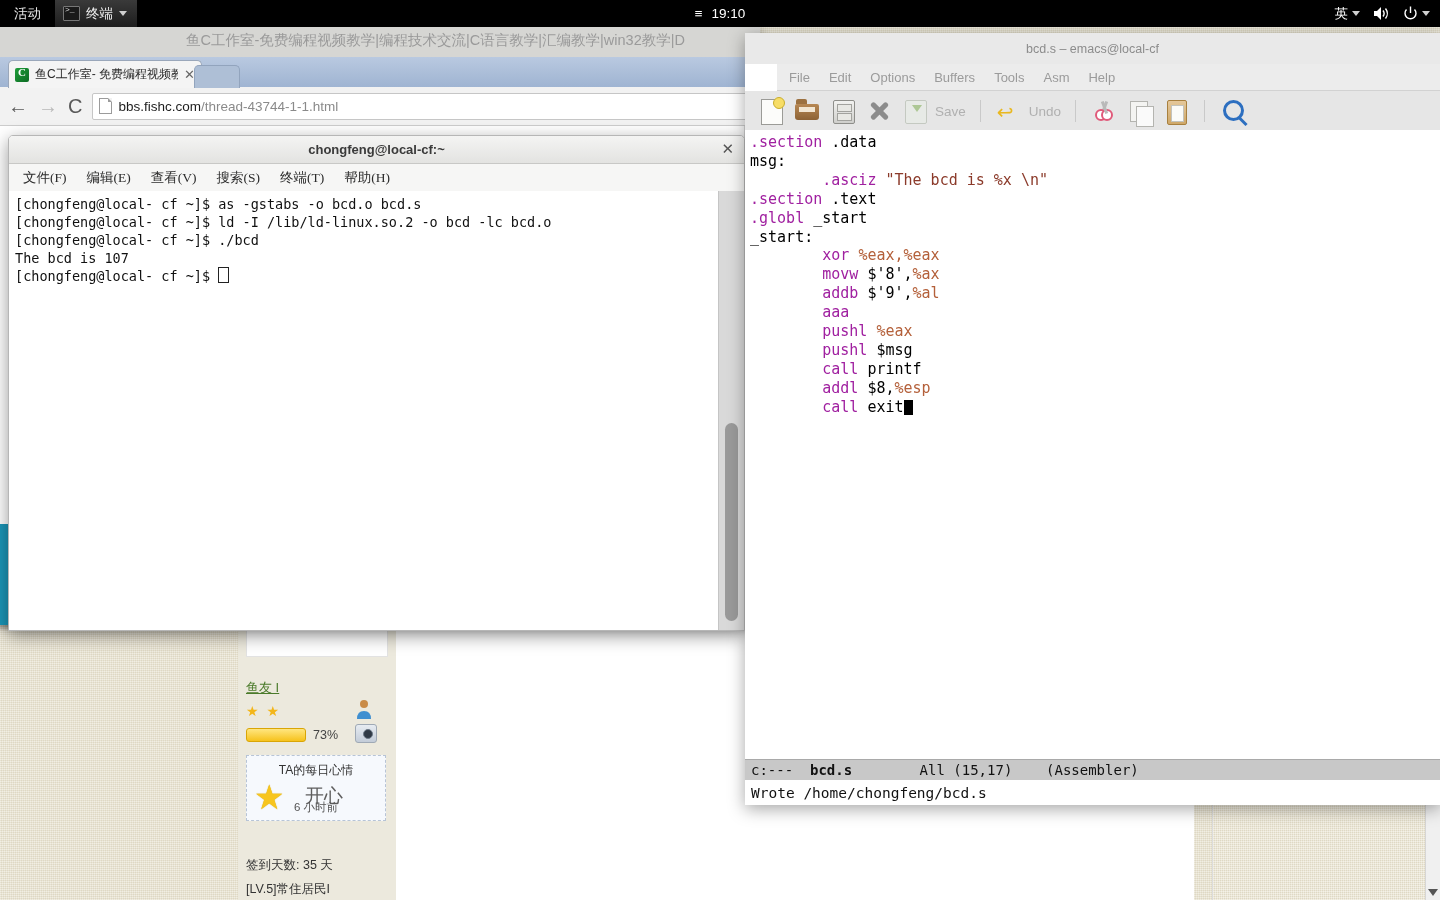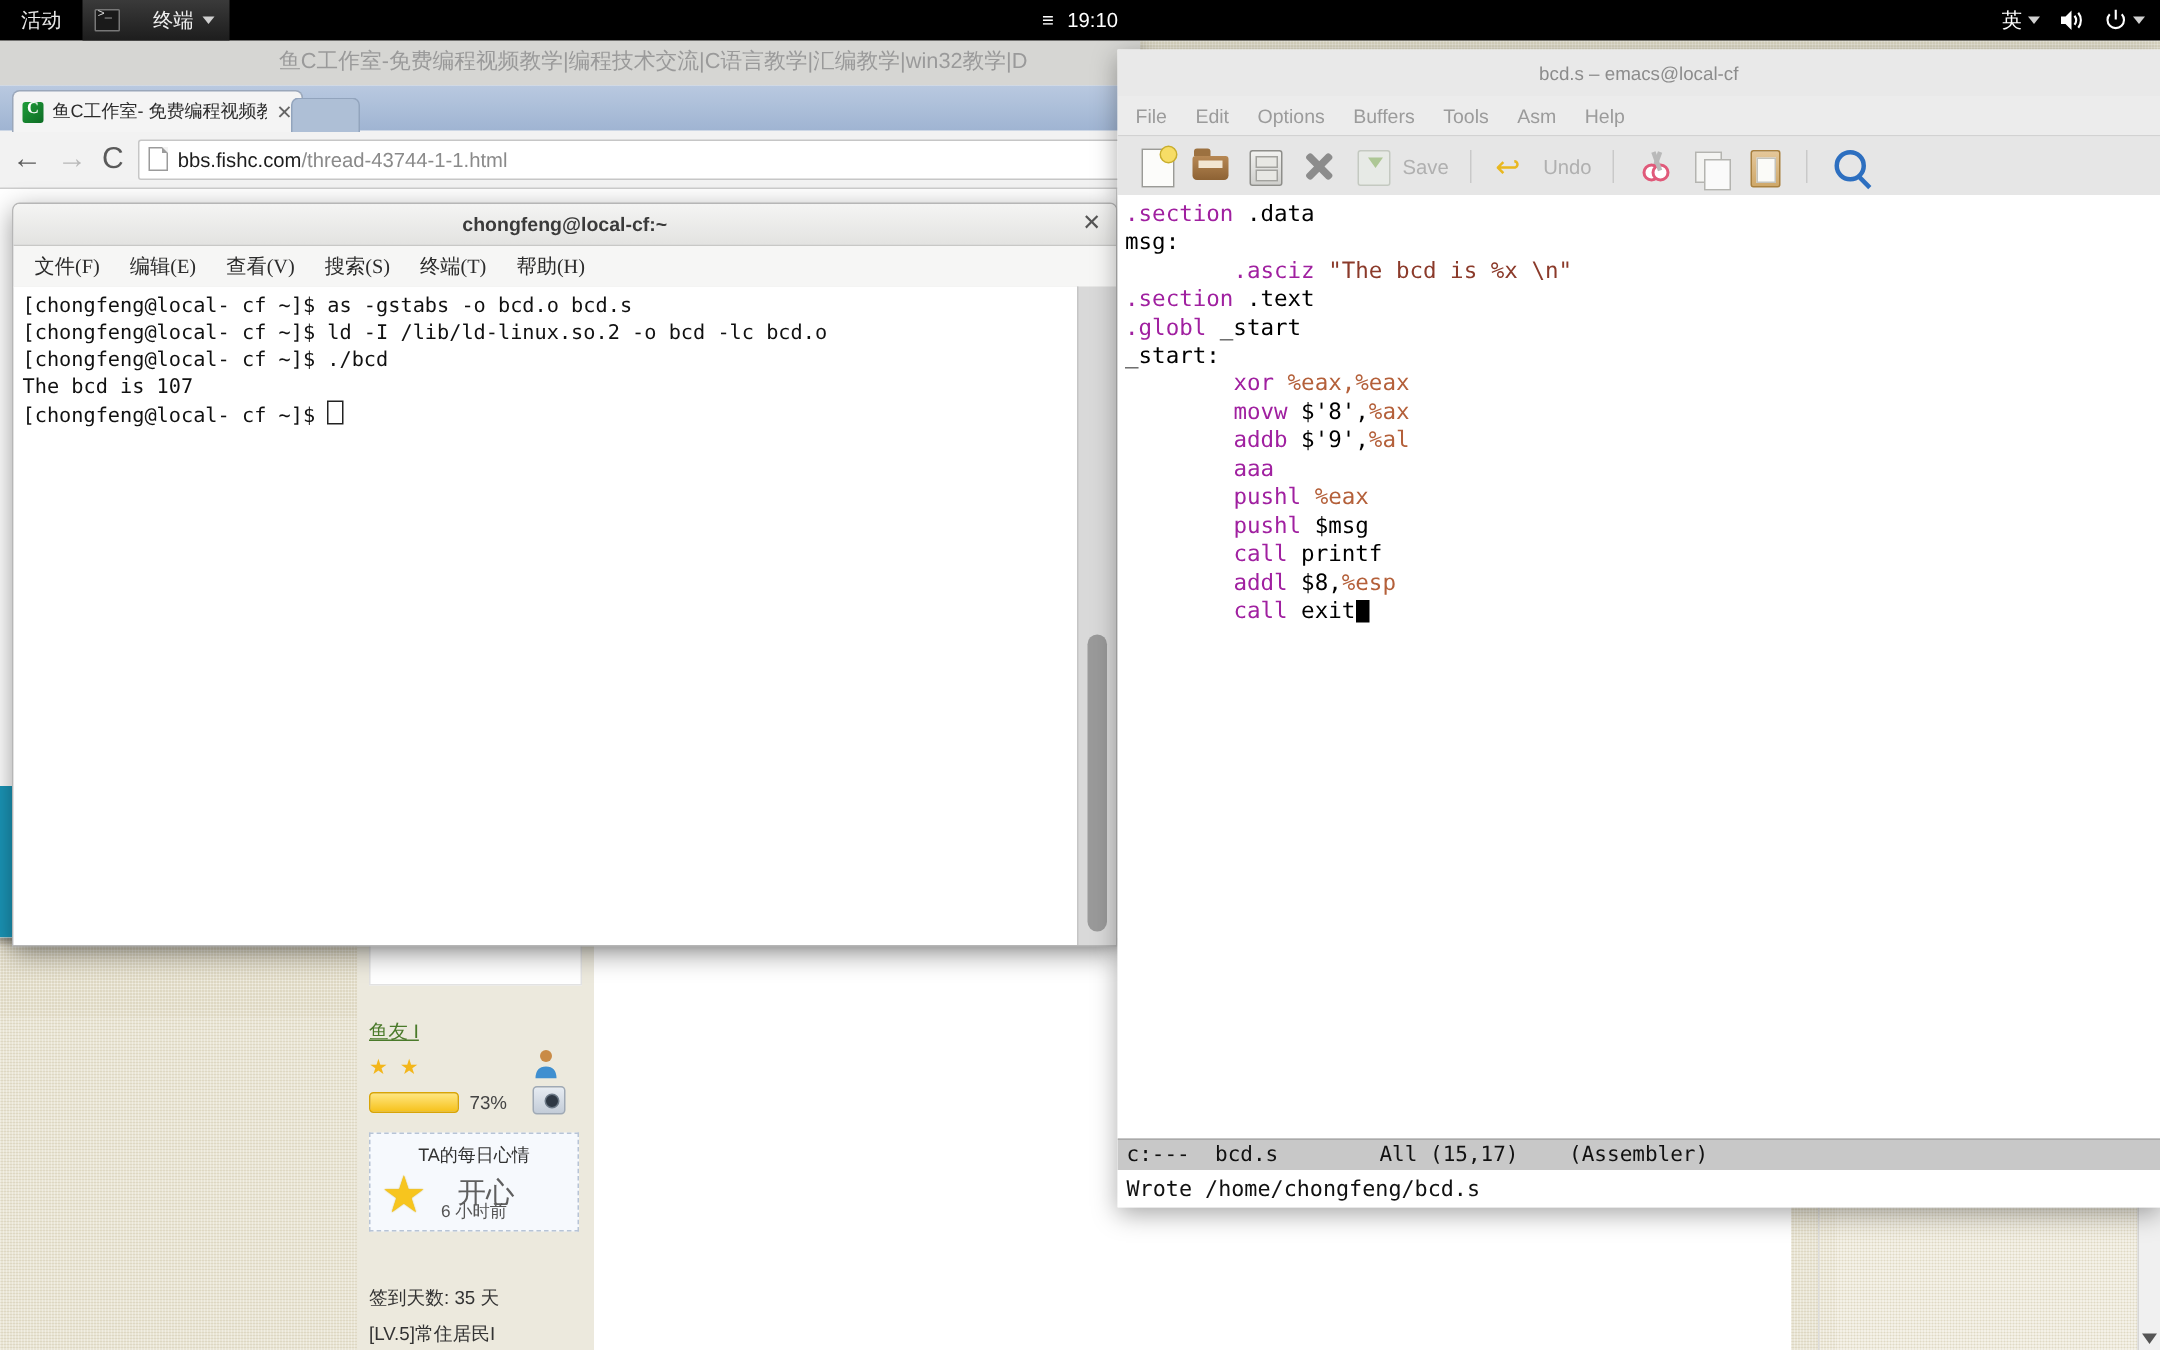--- a/index.html
+++ b/index.html
@@ -21,21 +21,21 @@
     height:27px;padding:0 10px 0 8px;
   }
   #topbar .tb-app .mini-term{
     width:15px;height:13px;background:#1a1a1a;border:1px solid #777;
     position:relative;border-radius:1px;
   }
   #topbar .tb-app .mini-term:after{
     content:">_";position:absolute;left:1px;top:-2px;
     font-family:"Liberation Mono", monospace;font-size:8px;color:#ddd;
   }
-  #topbar .tb-app .tb-app-name{font-size:13.5px;color:#f0f0f0;margin-left:16px;}
+  #topbar .tb-app .tb-app-name{font-size:13.5px;color:#f0f0f0;}
   .caret-dn{
     width:0;height:0;border-left:4px solid transparent;border-right:4px solid transparent;
     border-top:5px solid #d0d0d0;display:inline-block;
   }
   #topbar .tb-center{
     position:absolute;left:0;right:0;margin:0 auto;width:200px;
     display:flex;align-items:center;justify-content:center;gap:9px;
     font-size:13.5px;color:#ffffff;
   }
   #topbar .tb-right{
@@ -259,21 +259,21 @@
     position:absolute;left:745px;top:33px;width:695px;height:772px;
     background:#ffffff;box-shadow:0 4px 16px rgba(0,0,0,.35);overflow:hidden;
   }
   #emacs .ebar{
     height:31px;background:#e9e9e9;position:relative;
     display:flex;align-items:center;justify-content:center;
   }
   #emacs .ebar .etitle{font-size:12.5px;color:#8c8c8c;}
   #emacs .emenu{
     height:26px;background:#ececec;display:flex;align-items:center;
-    padding-left:12px;gap:19px;border-bottom:1px solid #d2d2d2;
+    padding-left:12px;gap:19px;border-bottom:1px solid #d2d2d2;margin-left:32px;
   }
   #emacs .emenu span{font-size:13px;color:#9b9b9b;cursor:default;}
   #emacs .etool{
     height:40px;background:#e6e6e6;border-bottom:1px solid #cfcfcf;
     display:flex;align-items:center;padding-left:12px;gap:8px;
   }
   #emacs .etool .sep{width:1px;height:22px;background:#c9c9c9;margin:0 6px;}
   #emacs .etool .ti{width:28px;height:28px;position:relative;cursor:pointer;}
   #emacs .etool .tlabel{font-size:13.5px;color:#b0b0b0;margin-left:-2px;text-align:center;}
   
@@ -329,21 +329,21 @@
   #emacs .ecode .reg{color:#b4603a;}  
   #emacs .ecode .str{color:#8b3a2a;}  
   #emacs .ecode .lbl{color:#000;}
   #emacs .ecode .ecursor{display:inline-block;width:9px;height:15px;background:#000;vertical-align:-3px;}
   #emacs .modeline{
     position:absolute;left:0;right:0;bottom:25px;height:20px;background:#c8c8c8;
     border-top:1px solid #a9a9a9;
     font-family:"DejaVu Sans Mono", monospace;font-size:14px;color:#111;
     display:flex;align-items:center;padding-left:6px;white-space:pre;
   }
-  #emacs .modeline b{font-weight:normal;text-align:right;}
+  #emacs .modeline b{font-weight:bold;text-align:right;}
   #emacs .echo{
     position:absolute;left:0;right:0;bottom:0;height:25px;background:#ffffff;
     font-family:"DejaVu Sans Mono", monospace;font-size:14.5px;color:#111;
     display:flex;align-items:center;padding-left:6px;
   }
 </style>
 </head>
 <body>
 
 <div id="desktop"></div>

